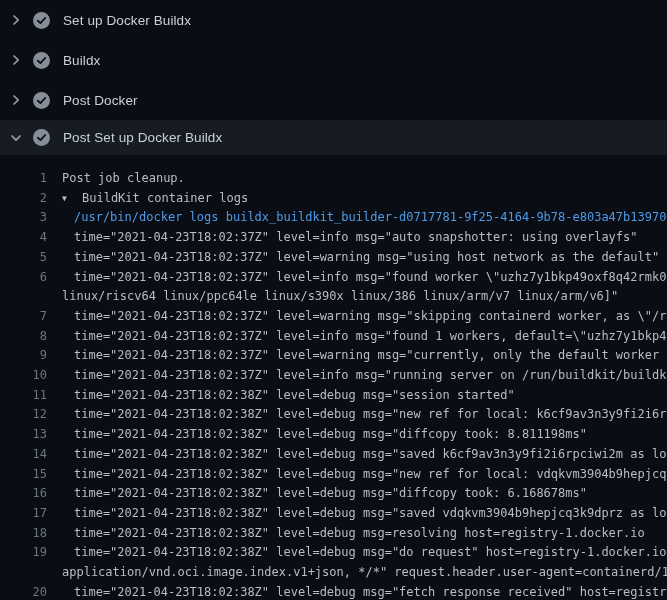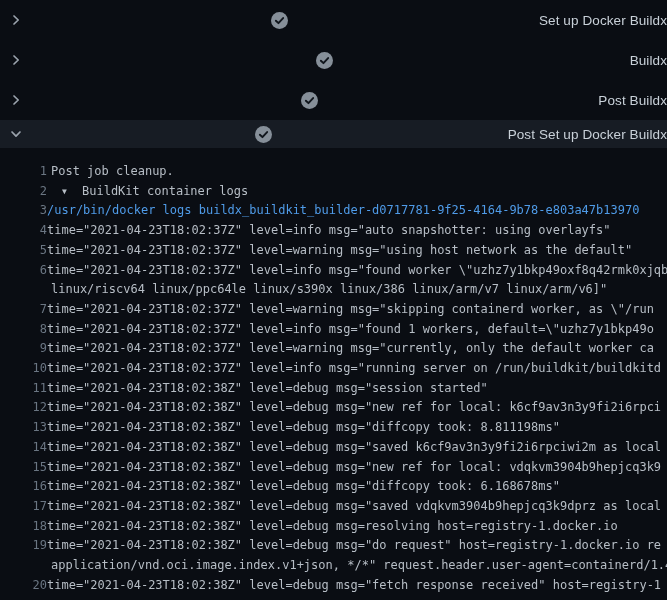--- a/index.html
+++ b/index.html
@@ -9,25 +9,24 @@
     background: var(--background, #0a0d13);
     font-family: "Liberation Sans", sans-serif;
   }
   
   .steps { width: 667px; }
   .step-row {
     display: flex; align-items: center;
     height: 40px; padding-left: 8px;
     cursor: pointer;
     box-sizing: border-box;
-    justify-content: space-between;
   }
   .step-row.expanded {
     background: var(--selected_row_background, #171c24);
-    height: 28px;
+    height: 35px;
   }
   .chev { width: 16px; height: 16px; flex: 0 0 16px; display: flex; align-items: center; justify-content: center; }
   .check { width: 17px; height: 17px; flex: 0 0 17px; margin-left: 9px; }
   .step-title {
     margin-left: 13px;
     font-size: 13.5px;
     color: var(--step_title_color, #c9d1d9);
     letter-spacing: 0.1px;
   }
   
@@ -42,22 +41,22 @@
   }
   .log-row { display: flex; }
   .log-num {
     flex: 0 0 47px; width: 47px;
     text-align: right;
     color: var(--line_number_color, #6b7683);
     cursor: pointer;
     user-select: none;
   }
   .log-text { color: var(--log_text_color, #b7bec6); }
-  .ind0 .log-text { margin-left: 4px; }
-  .ind1 .log-text { }
+  .ind0 .log-text { margin-left: 15px; }
+  .ind1 .log-text { margin-left: 27px; }
   .log-row.group { cursor: pointer; }
   .marker {
     display: inline-block; width: 12px; margin-left: 15px;
     font-size: 8px; color: var(--log_text_color, #b7bec6);
     vertical-align: 1px;
   }
   .log-row.group .log-text { margin-left: 8px; }
   .log-text.command { color: var(--command_color, #4f9be8); }
 </style>
 </head>
@@ -91,21 +90,21 @@
     <div class="step-row">
       <span class="chev">
         <svg width="16" height="16" viewBox="0 0 16 16">
           <path d="M6 4 L10.2 8 L6 12" fill="none" stroke="#9ba3ad" stroke-width="1.7" stroke-linecap="round" stroke-linejoin="round"></path>
         </svg>
       </span>
       <span class="check"><svg width="17" height="17" viewBox="0 0 16 16">
           <circle cx="8" cy="8" r="8" fill="#868f99"></circle>
           <path d="M4.6 8.2 L7 10.5 L11.4 5.7" fill="none" stroke="#10151c" stroke-width="1.8" stroke-linecap="round" stroke-linejoin="round"></path>
         </svg></span>
-      <span class="step-title">Post Buildx</span>
+      <span class="step-title">Post Docker</span>
     </div>
     <div class="step-row expanded">
       <span class="chev">
         <svg width="16" height="16" viewBox="0 0 16 16">
           <path d="M4 6 L8 10.2 L12 6" fill="none" stroke="#9ba3ad" stroke-width="1.7" stroke-linecap="round" stroke-linejoin="round"></path>
         </svg>
       </span>
       <span class="check"><svg width="17" height="17" viewBox="0 0 16 16">
           <circle cx="8" cy="8" r="8" fill="#868f99"></circle>
           <path d="M4.6 8.2 L7 10.5 L11.4 5.7" fill="none" stroke="#10151c" stroke-width="1.8" stroke-linecap="round" stroke-linejoin="round"></path>

